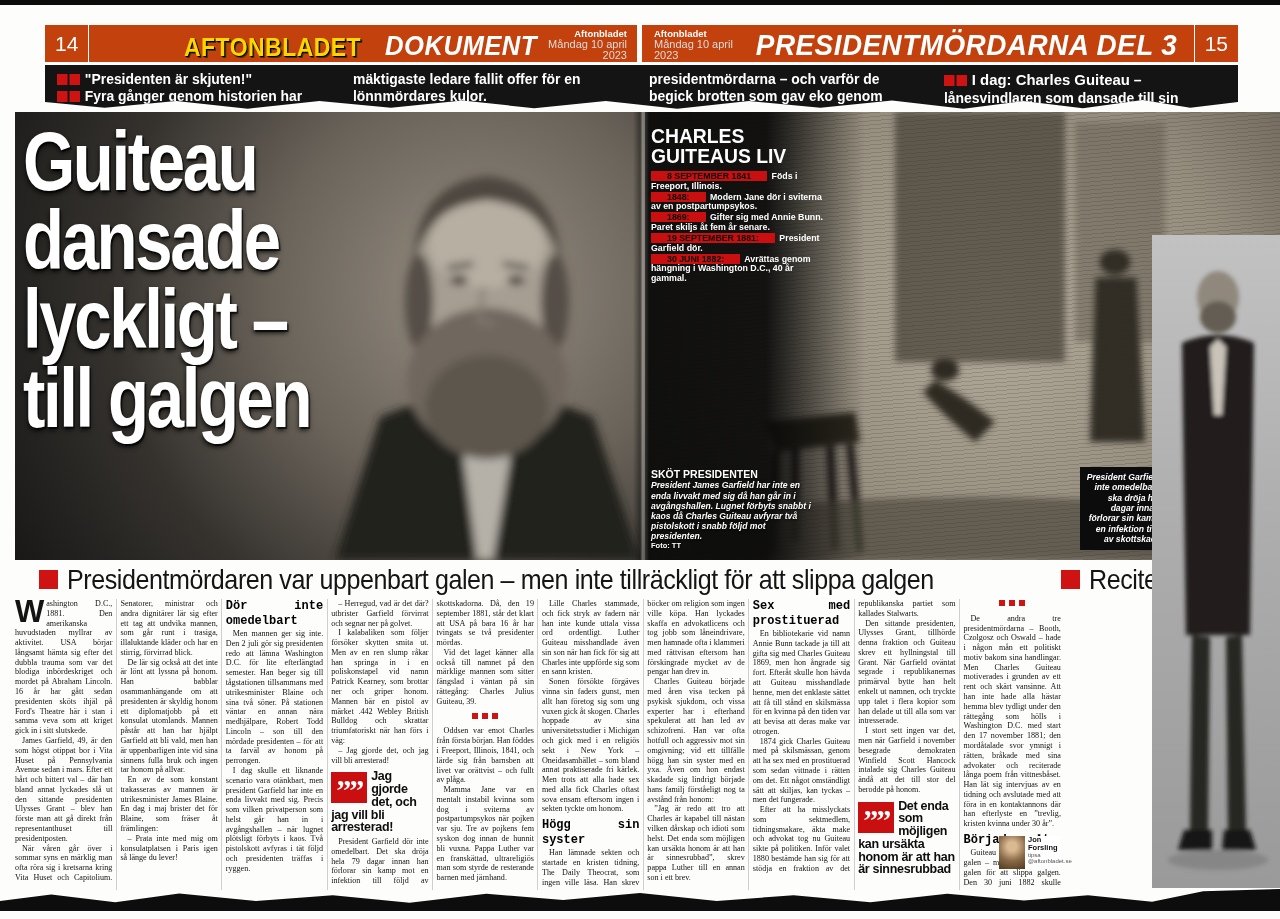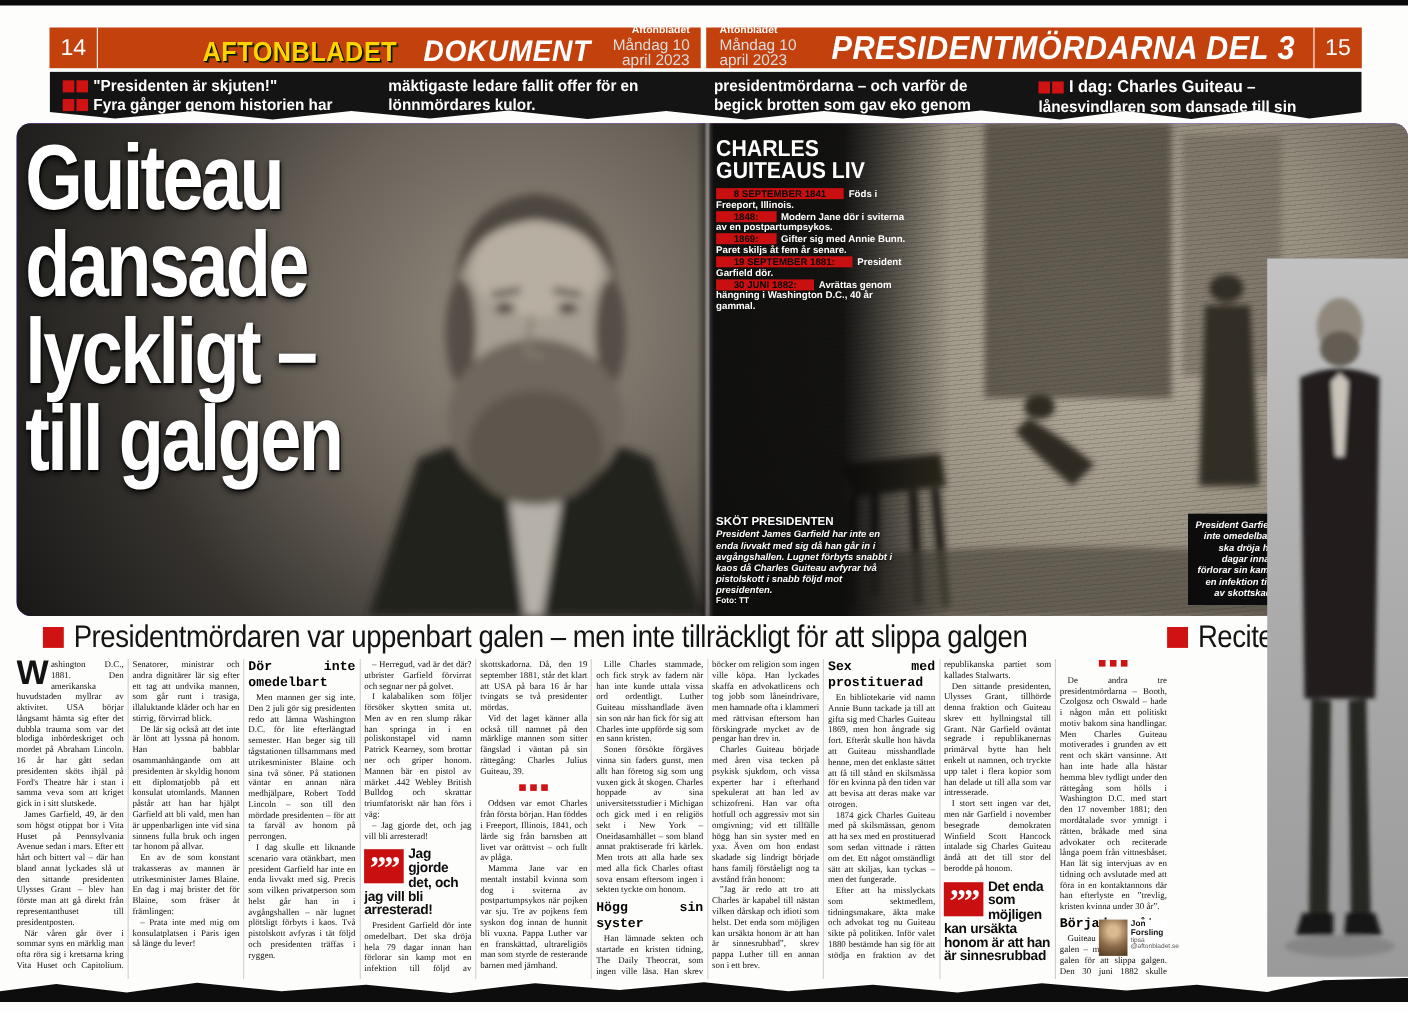--- a/index.html
+++ b/index.html
@@ -15,35 +15,35 @@
   .mast-right{left:642px;width:596px;}
   .pagenum{font-size:21px;color:#fff;padding:2px 10px;align-self:stretch;display:flex;align-items:center;}
   .pagenum.l{border-right:1px solid #fff;}
   .pagenum.r{border-left:1px solid #fff;margin-left:auto;}
   .brand{color:#ffd400;font-size:25px;font-weight:bold;letter-spacing:.5px;margin-left:95px;
          text-shadow:1px 1px 0 #000,2px 2px 0 #3a3a00;transform:scaleX(.92);transform-origin:left;}
   .section{color:#fff;font-size:27px;font-weight:bold;font-style:italic;margin-left:8px;transform:scaleX(.95);transform-origin:left;letter-spacing:.5px;}
   .edition{margin-left:auto;text-align:right;padding-right:10px;line-height:1.05;}
   .edition.left-pos{margin-left:12px;margin-right:0;text-align:left;padding-right:0;}
   .edition .ed-name{font-weight:bold;font-size:9.5px;}
-  .edition .ed-date{font-size:14px;color:#ddd;}
+  .edition .ed-date{font-size:11px;color:#ddd;}
   .series{font-size:30px;font-weight:bold;font-style:italic;letter-spacing:.5px;margin:0 auto;transform:scaleX(.93);white-space:nowrap;}
 
   
   .teaser{left:45px;top:65px;width:1193px;height:45px;background:#141414;color:#fff;display:flex;
           padding:6px 12px 10px 12px;box-sizing:border-box;gap:14px;
           clip-path:polygon(0 0,100% 0,100% 82%,96% 95%,92% 78%,87% 96%,82% 80%,77% 97%,71% 79%,65% 95%,59% 80%,53% 97%,47% 80%,41% 96%,35% 79%,29% 95%,23% 80%,17% 97%,11% 80%,5% 95%,0 82%);}
   .teaser-col{flex:1;font-size:14.5px;font-weight:bold;line-height:1.2;transform:scaleX(.96);transform-origin:left;}
   .teaser-line{white-space:normal;}
   .rsq{display:inline-block;width:11px;height:11px;background:#cf1212;margin-right:2px;vertical-align:-1px;}
   .rsq+.rsq{margin-right:5px;}
   .teaser-strong{font-size:15.5px;}
 
   
-  .feature{left:15px;top:112px;width:1265px;height:448px;background:#6d28d9;overflow:hidden;border-radius:13px;}
+  .feature{left:15px;top:112px;width:1265px;height:448px;background:#737373;overflow:hidden;}
   .portrait{left:0;top:0;width:630px;height:448px;
             background:radial-gradient(circle at 73% 40%,#968e82 0%,#6a635a 38%,#35322e 68%,#191817 100%);}
   .illustration{left:630px;top:0;width:635px;height:448px;
             background:radial-gradient(circle at 55% 45%,#b3ab9c 0%,#958d7e 55%,#5e584d 100%);}
   .illu-hatch{left:630px;top:0;width:635px;height:448px;opacity:.18;
             background:repeating-linear-gradient(175deg,#2e2a24 0 1px,transparent 1px 4px);}
   .illu-dark-left{left:630px;top:0;width:220px;height:448px;
             background:linear-gradient(90deg,rgba(8,8,8,.92) 55%,rgba(8,8,8,0));}
   .fold{left:618px;top:0;width:16px;height:448px;
             background:linear-gradient(90deg,rgba(0,0,0,0),rgba(0,0,0,.4) 45%,rgba(255,255,255,.25) 60%,rgba(0,0,0,0));}

